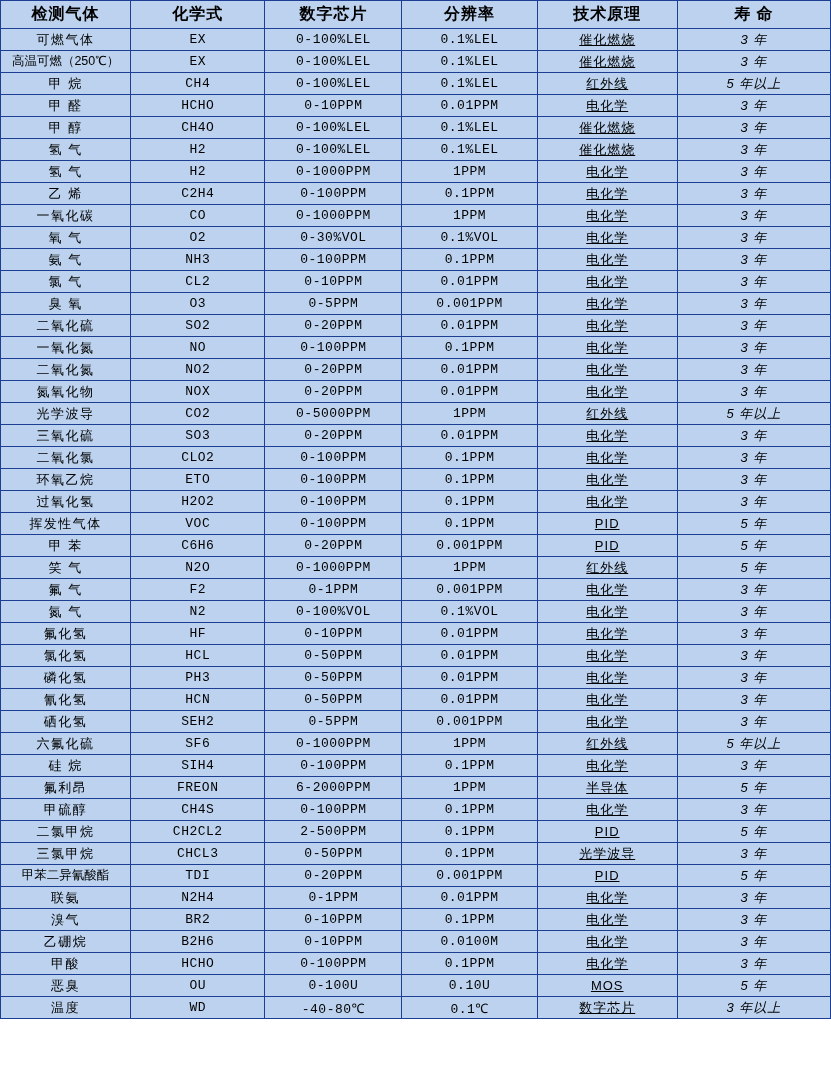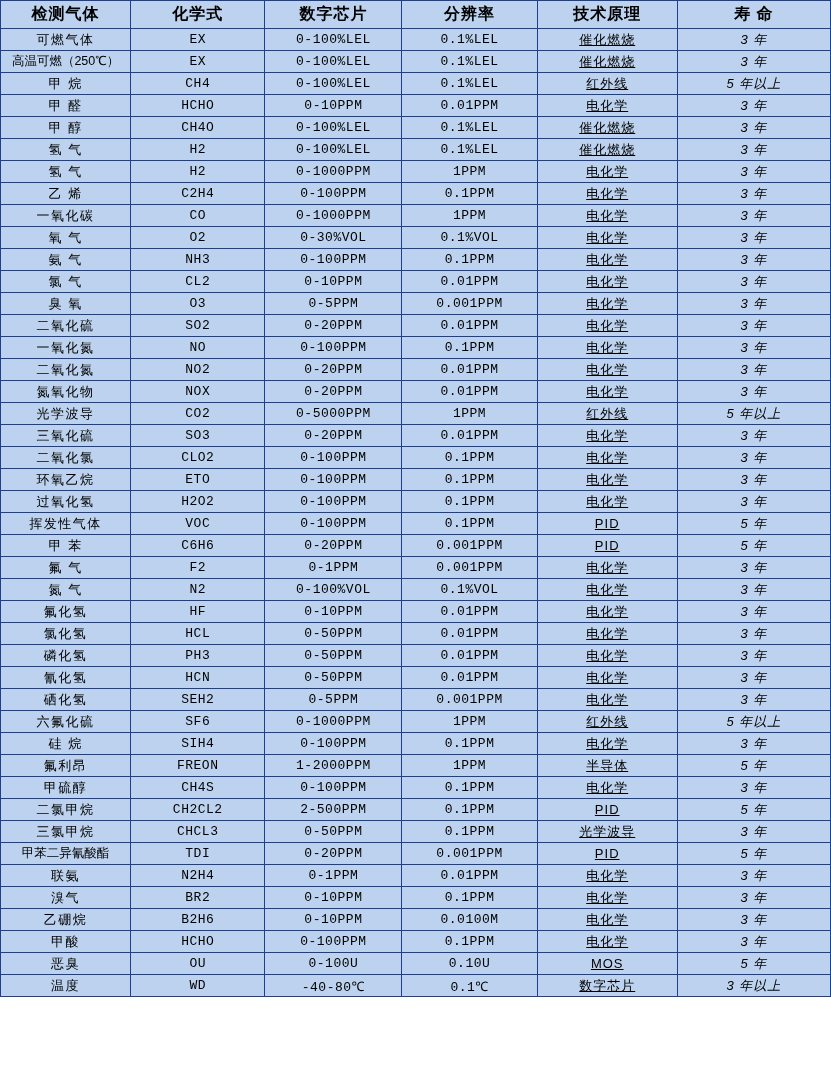--- a/index.html
+++ b/index.html
@@ -278,20 +278,28 @@
       </tr>
       <tr>
         <td class="col-name">甲 苯</td>
         <td class="col-formula">C6H6</td>
         <td class="col-range">0-20PPM</td>
         <td class="col-res">0.001PPM</td>
         <td class="col-principle">PID</td>
         <td class="col-life">5 年</td>
       </tr>
       <tr>
+        <td class="col-name">笑 气</td>
+        <td class="col-formula">N2O</td>
+        <td class="col-range">0-1000PPM</td>
+        <td class="col-res">1PPM</td>
+        <td class="col-principle">红外线</td>
+        <td class="col-life">5 年</td>
+      </tr>
+      <tr>
         <td class="col-name">氟 气</td>
         <td class="col-formula">F2</td>
         <td class="col-range">0-1PPM</td>
         <td class="col-res">0.001PPM</td>
         <td class="col-principle">电化学</td>
         <td class="col-life">3 年</td>
       </tr>
       <tr>
         <td class="col-name">氮 气</td>
         <td class="col-formula">N2</td>
@@ -352,21 +360,21 @@
         <td class="col-name">硅 烷</td>
         <td class="col-formula">SIH4</td>
         <td class="col-range">0-100PPM</td>
         <td class="col-res">0.1PPM</td>
         <td class="col-principle">电化学</td>
         <td class="col-life">3 年</td>
       </tr>
       <tr>
         <td class="col-name">氟利昂</td>
         <td class="col-formula">FREON</td>
-        <td class="col-range">1-2000PPM</td>
+        <td class="col-range">6-2000PPM</td>
         <td class="col-res">1PPM</td>
         <td class="col-principle">半导体</td>
         <td class="col-life">5 年</td>
       </tr>
       <tr>
         <td class="col-name">甲硫醇</td>
         <td class="col-formula">CH4S</td>
         <td class="col-range">0-100PPM</td>
         <td class="col-res">0.1PPM</td>
         <td class="col-principle">电化学</td>

